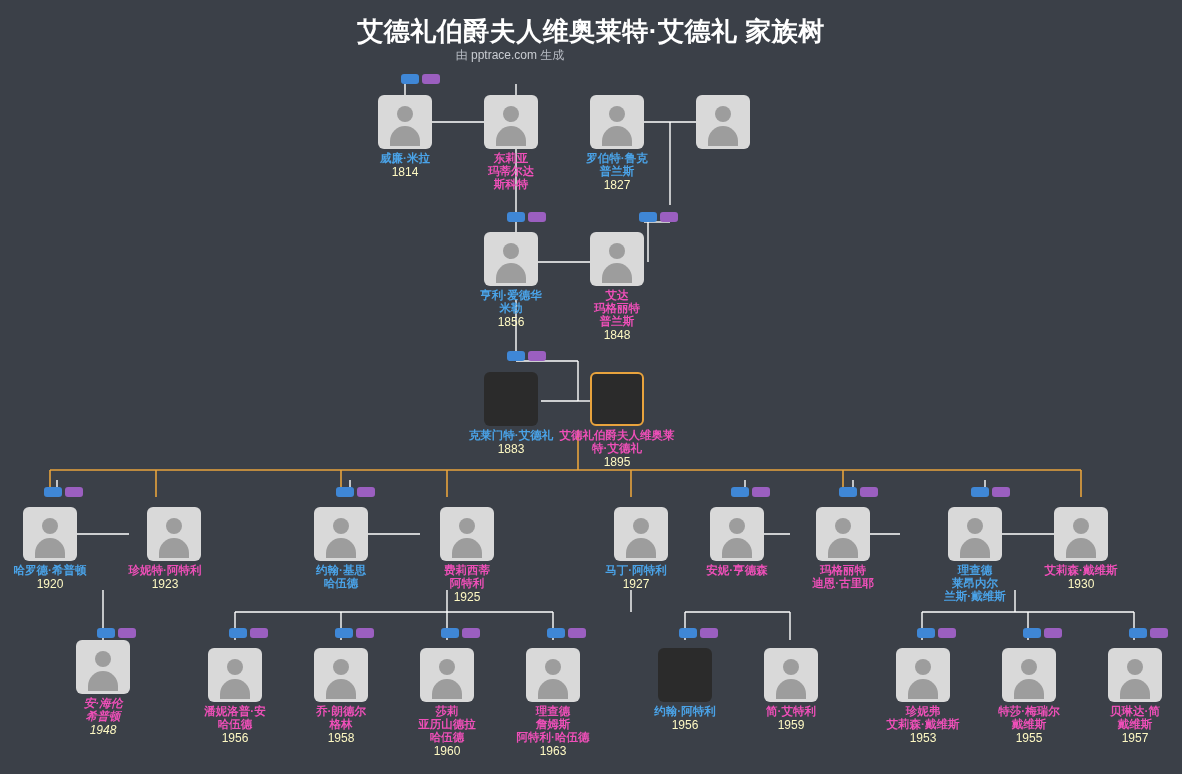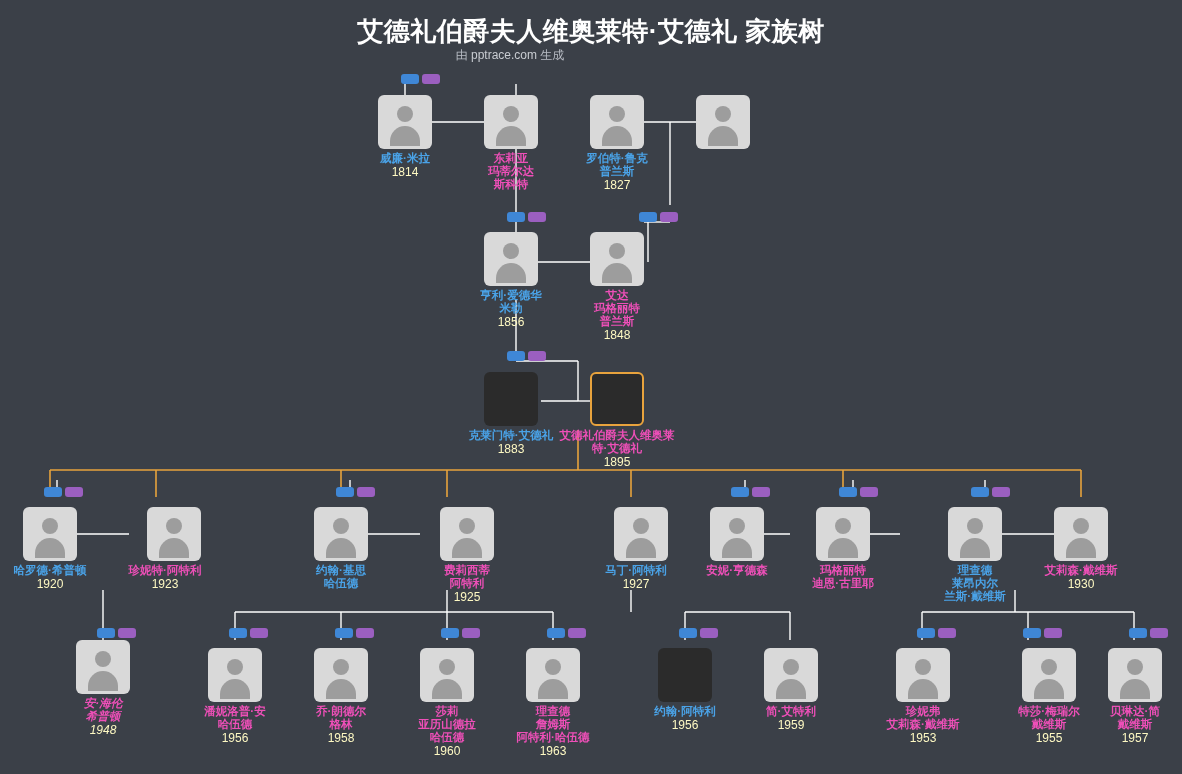--- a/index.html
+++ b/index.html
@@ -376,21 +376,21 @@
       <div class="avatar">
         <div class="head"></div>
         <div class="body"></div>
       </div>
       <div class="labels">
         <span class="nm female">珍妮弗</span>
         <span class="nm female">艾莉森·戴维斯</span>
         <span class="yr">1953</span>
       </div>
     </div>
-    <div class="person" style="left: 1002px; top: 648px; margin-left: 20px;">
+    <div class="person" style="left: 1002px; top: 648px;">
       <div class="avatar">
         <div class="head"></div>
         <div class="body"></div>
       </div>
       <div class="labels">
         <span class="nm female">特莎·梅瑞尔</span>
         <span class="nm female">戴维斯</span>
         <span class="yr">1955</span>
       </div>
     </div>

